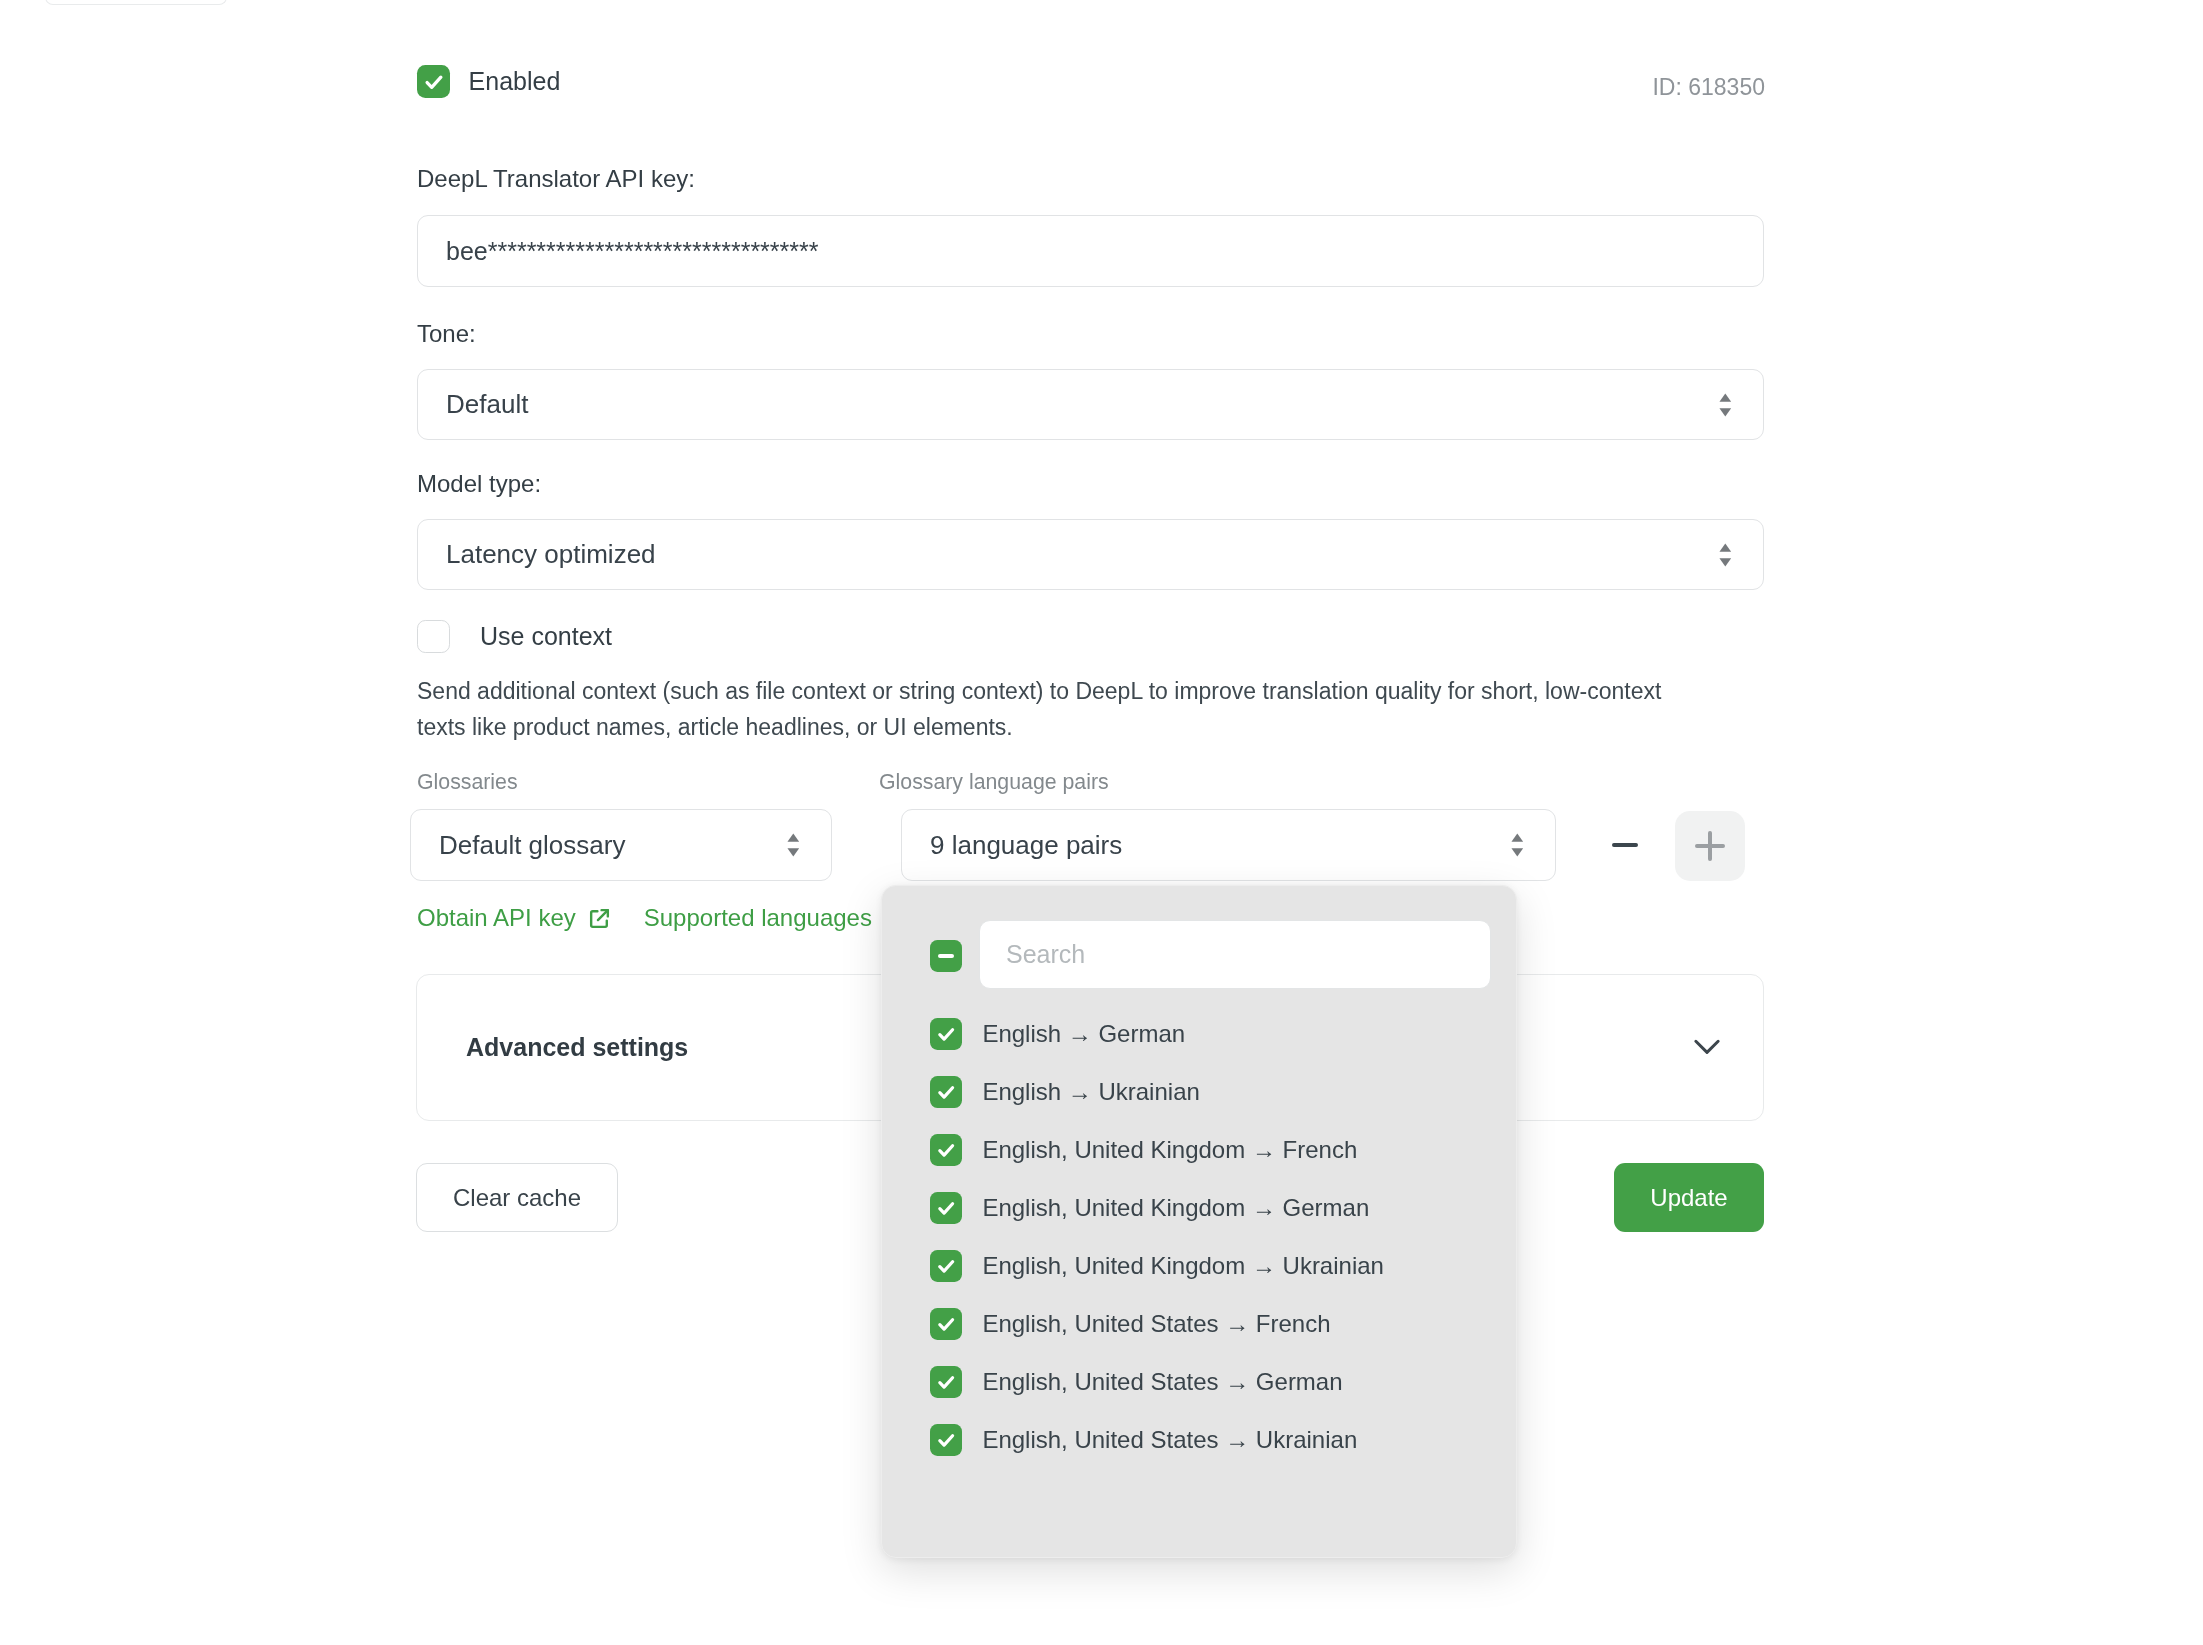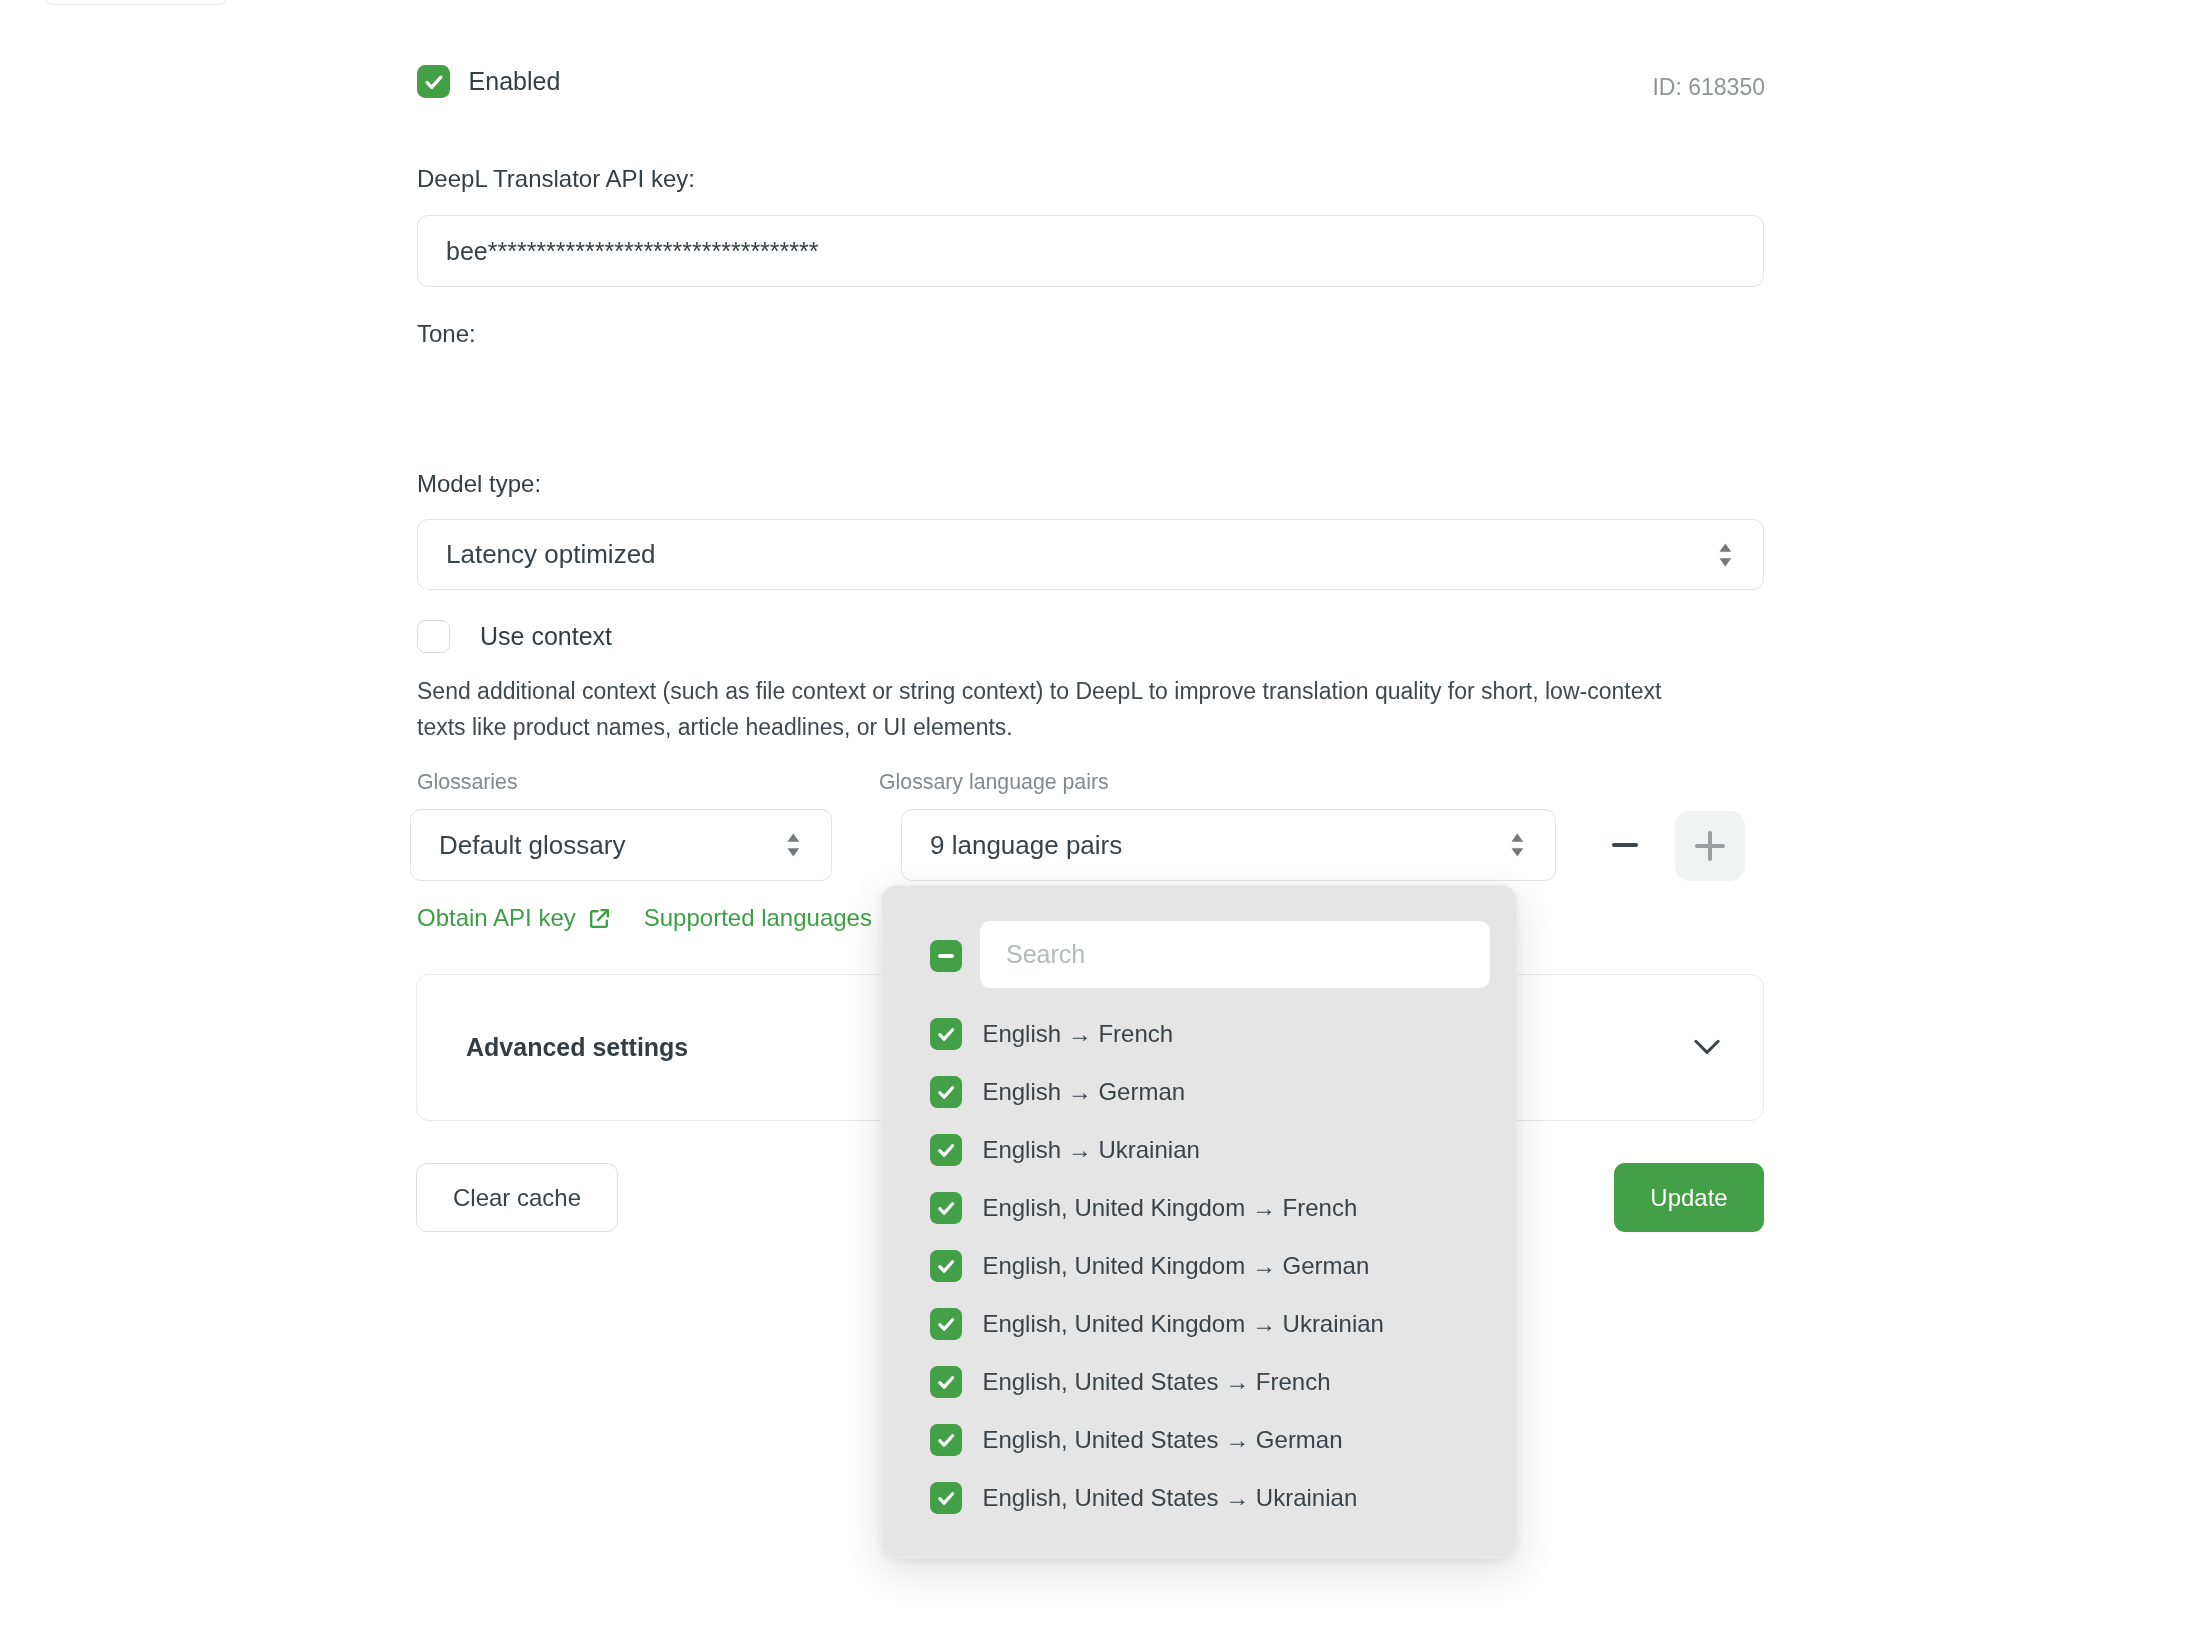--- a/index.html
+++ b/index.html
@@ -83,20 +83,27 @@
     <span class="label" style="font-size:25px;">Enabled</span>
   </div>
   <div class="abs id-text" style="left:1391px; top:74px; width:374px;">ID: 618350</div>
 
   <div class="abs label" style="left:417px; top:165px;">DeepL Translator API key:</div>
   <div class="abs field" style="left:417px; top:215px; width:1347px; height:72px;">
     <span>bee**********************************</span>
   </div>
 
   <div class="abs label" style="left:417px; top:320px;">Tone:</div>
+  <div class="abs field select" style="left:417px; top:369px; width:1347px; height:71px;">
+    <span class="value">Default</span>
+    <svg width="18.6" height="28" viewBox="0 0 20 30">
+      <path d="M10 2.5l6.3 9H3.7z" fill="#75797c"></path>
+        <path d="M10 27.5l-6.3-9h12.6z" fill="#75797c"></path>
+    </svg>
+  </div>
 
   <div class="abs label" style="left:417px; top:470px;">Model type:</div>
   <div class="abs field select" style="left:417px; top:519px; width:1347px; height:71px;">
     <span class="value">Latency optimized</span>
     <svg width="18.6" height="28" viewBox="0 0 20 30">
       <path d="M10 2.5l6.3 9H3.7z" fill="#75797c"></path>
         <path d="M10 27.5l-6.3-9h12.6z" fill="#75797c"></path>
     </svg>
   </div>
 
@@ -164,28 +171,20 @@
       <span class="cb-dash"></span>
     </span>
     <input class="search" type="text" placeholder="Search" style="">
     <div class="dd-list">
       <div class="dd-row">
         <span class="cb cb-on cb-sm">
             <svg width="20.4" height="20.4" viewBox="0 0 24 24">
               <path d="M4.5 12.6l5 5.2L19.5 6.8" fill="none" stroke="#fff" stroke-width="3.8" stroke-linecap="round" stroke-linejoin="round"></path>
             </svg>
           </span>
-        <span>English → French</span>
-      </div>
-      <div class="dd-row">
-        <span class="cb cb-on cb-sm">
-            <svg width="20.4" height="20.4" viewBox="0 0 24 24">
-              <path d="M4.5 12.6l5 5.2L19.5 6.8" fill="none" stroke="#fff" stroke-width="3.8" stroke-linecap="round" stroke-linejoin="round"></path>
-            </svg>
-          </span>
         <span>English → German</span>
       </div>
       <div class="dd-row">
         <span class="cb cb-on cb-sm">
             <svg width="20.4" height="20.4" viewBox="0 0 24 24">
               <path d="M4.5 12.6l5 5.2L19.5 6.8" fill="none" stroke="#fff" stroke-width="3.8" stroke-linecap="round" stroke-linejoin="round"></path>
             </svg>
           </span>
         <span>English → Ukrainian</span>
       </div>

